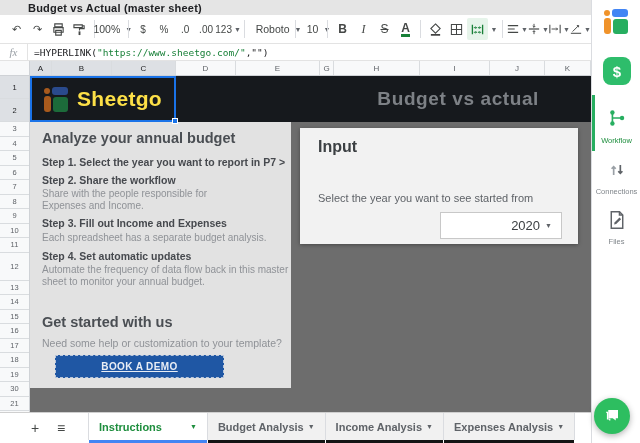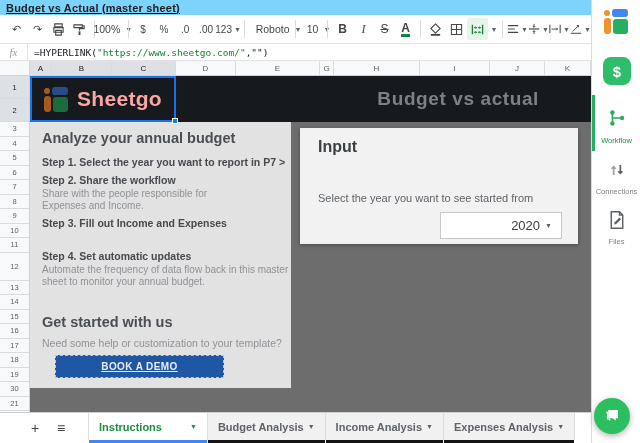--- a/index.html
+++ b/index.html
@@ -3,21 +3,21 @@
 <meta charset="utf-8">
 <style>
   * { margin:0; padding:0; box-sizing:border-box; }
   html,body { width:640px; height:443px; overflow:hidden;
     font-family:"Liberation Sans", sans-serif; background:#fff; }
   .app { position:relative; width:640px; height:443px; }
 
   
   .main { position:absolute; left:0; top:0; width:591px; height:443px; }
 
-  .titlebar { height:15px; padding-left:6px; display:flex; align-items:center; background:#7dd3fc;text-decoration:underline; }
+  .titlebar { height:15px; padding-left:28px; display:flex; align-items:center; background:#e5e5e5; }
   .titlebar .doc-title { font-size:11px; font-weight:bold; color:#202124; letter-spacing:.2px; }
 
   .toolbar { height:29px; display:flex; align-items:center; padding-left:6px; background:#fff;
     border-bottom:1px solid #e3e3e3; color:#444746; }
   .tb { display:flex; align-items:center; justify-content:center; height:22px; min-width:21px;
     border-radius:2px; font-size:11px; color:#444746; cursor:pointer; }
   .tb svg { display:block; }
   .tb-sep { width:1px; height:18px; background:#dadce0; margin:0 4px; flex:0 0 auto; }
   .tb-text { font-size:10.5px; padding:0 3px; }
   .arrow-dn { font-size:7px; color:#5f6368; margin-left:2px; }
@@ -56,21 +56,21 @@
   .band-logo { display:flex; align-items:center; margin-left:14px; }
   .sg-icon { position:relative; width:25px; height:25px; }
   .sg-icon .dot { position:absolute; left:0; top:1px; width:6px; height:6px; border-radius:50%; }
   .sg-icon .bar-h { position:absolute; left:8px; top:0; width:16px; height:8px; border-radius:3px; }
   .sg-icon .bar-v { position:absolute; left:0; top:9px; width:7px; height:16px; border-radius:3px; }
   .sg-icon .sq { position:absolute; left:9px; top:10px; width:15px; height:15px; border-radius:3px; }
   .sg-icon.muted .dot { background:#a85a1d; } .sg-icon.muted .bar-h { background:#2a4a8c; }
   .sg-icon.muted .bar-v { background:#a85a1d; } .sg-icon.muted .sq { background:#1c6b3a; }
   .sg-icon.bright .dot { background:#f0932a; } .sg-icon.bright .bar-h { background:#4285f4; }
   .sg-icon.bright .bar-v { background:#f0932a; } .sg-icon.bright .sq { background:#27ae60; }
-  .band-logo .logo-text { margin-left:8px; font-size:21px; font-weight:bold; color:#fca5a5; letter-spacing:.3px; }
+  .band-logo .logo-text { margin-left:8px; font-size:21px; font-weight:bold; color:#fde047; letter-spacing:.3px; }
   .band-title { position:absolute; right:52px; top:50%; transform:translateY(-50%);
     font-size:19px; font-weight:bold; color:#7d8186; letter-spacing:.6px; }
 
   .selection { position:absolute; left:30px; top:0; width:146px; height:46px;
     border:2px solid #1a73e8; pointer-events:auto; }
   .sel-handle { position:absolute; right:-4px; bottom:-4px; width:6px; height:6px;
     background:#1a73e8; border:1px solid #fff; }
 
   
   .leftpanel { position:absolute; left:30px; top:46px; width:261px; height:266px; background:#e2e2e2; }
@@ -275,20 +275,21 @@
         <span class="band-title">Budget vs actual</span>
       </div>
 
       <div class="leftpanel">
         <div class="lp-h1" style="top:8px;">Analyze your annual budget</div>
         <div class="lp-step" style="top:34px;">Step 1. Select the year you want to report in P7 &gt;</div>
         <div class="lp-step" style="top:52px;">Step 2. Share the workflow</div>
         <div class="lp-desc" style="top:66px;">Share with the people responsible for
 Expenses and Income.</div>
         <div class="lp-step" style="top:95px;">Step 3. Fill out Income and Expenses</div>
+        <div class="lp-desc" style="top:110px;">Each spreadsheet has a separate budget analysis.</div>
         <div class="lp-step" style="top:128px;">Step 4. Set automatic updates</div>
         <div class="lp-desc" style="top:142px;">Automate the frequency of data flow back in this master
 sheet to monitor your annual budget.</div>
         <div class="lp-h1" style="top:192px;">Get started with us</div>
         <div class="lp-desc" style="top:216px; font-size:10.5px;">Need some help or customization to your template?</div>
         <div class="demo-btn">BOOK A DEMO</div>
       </div>
 
       <div class="inputpanel">
         <div class="ip-title">Input</div>

